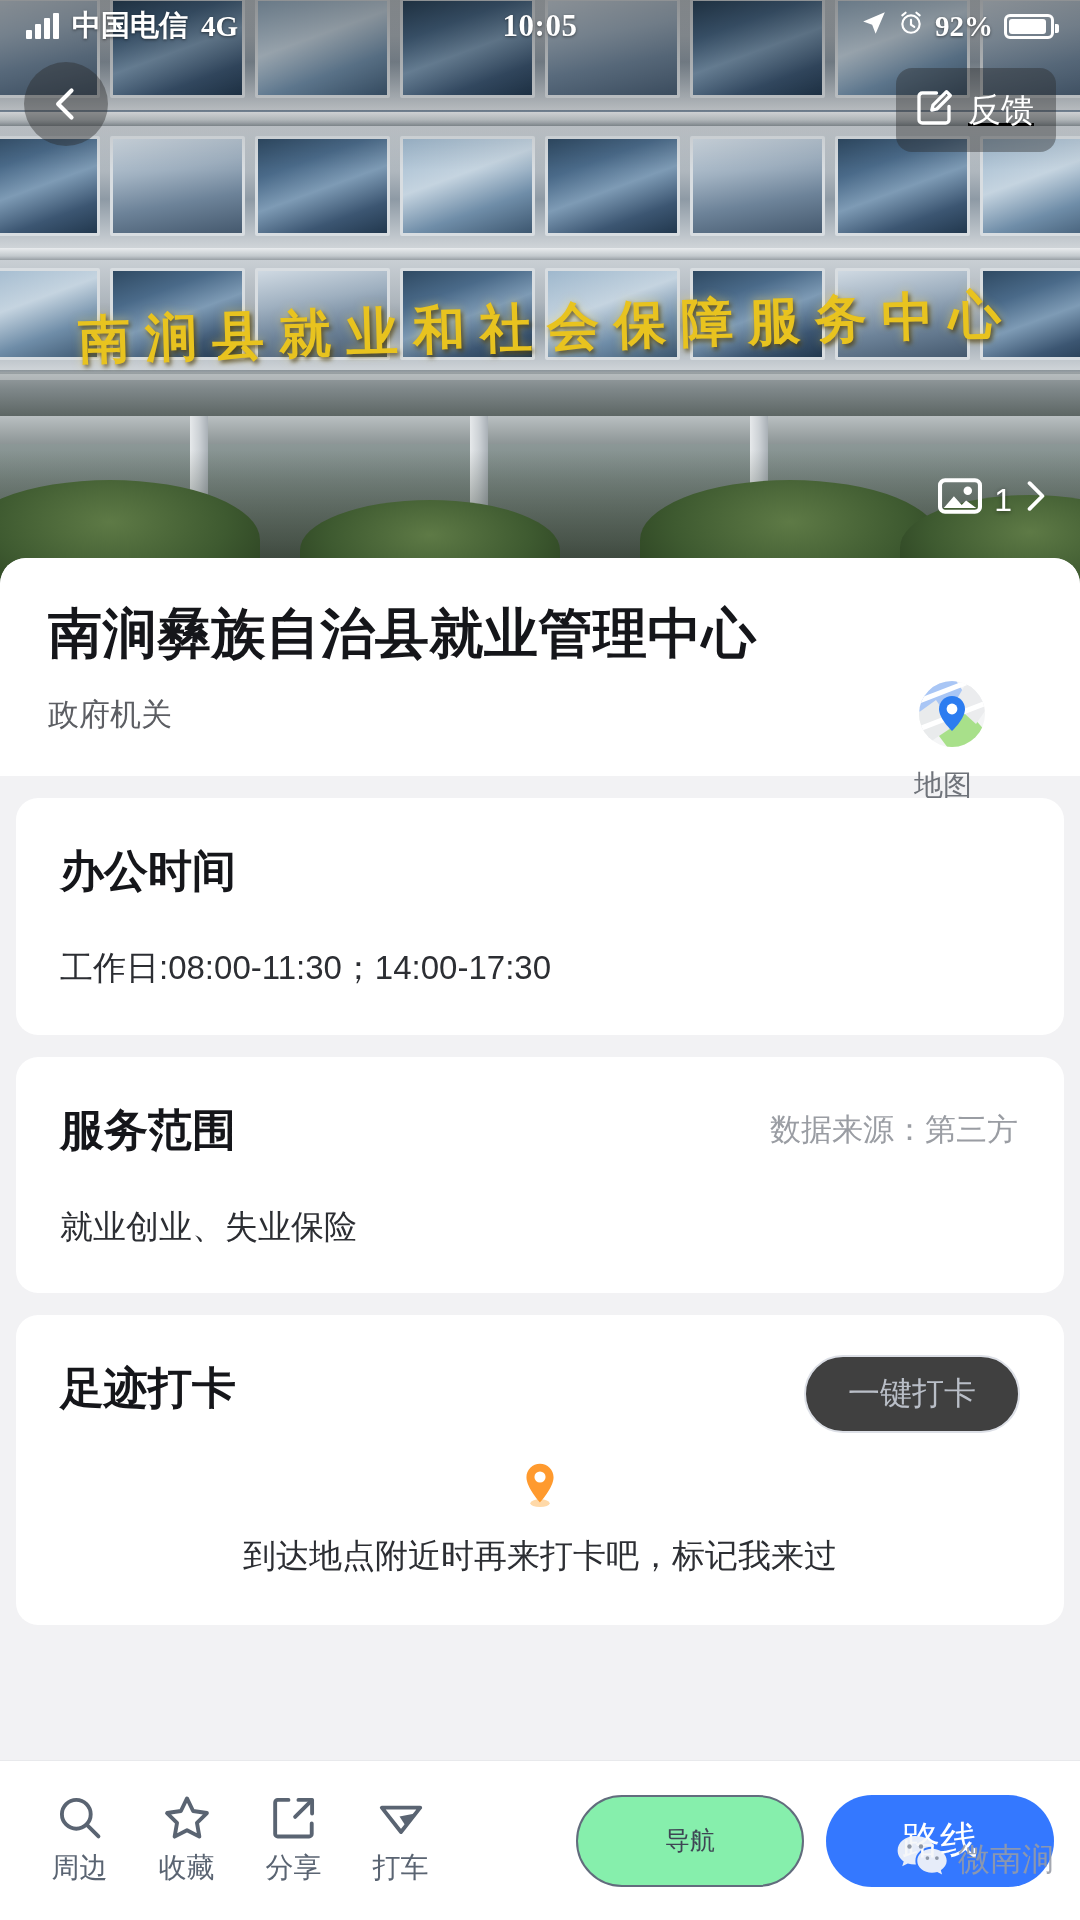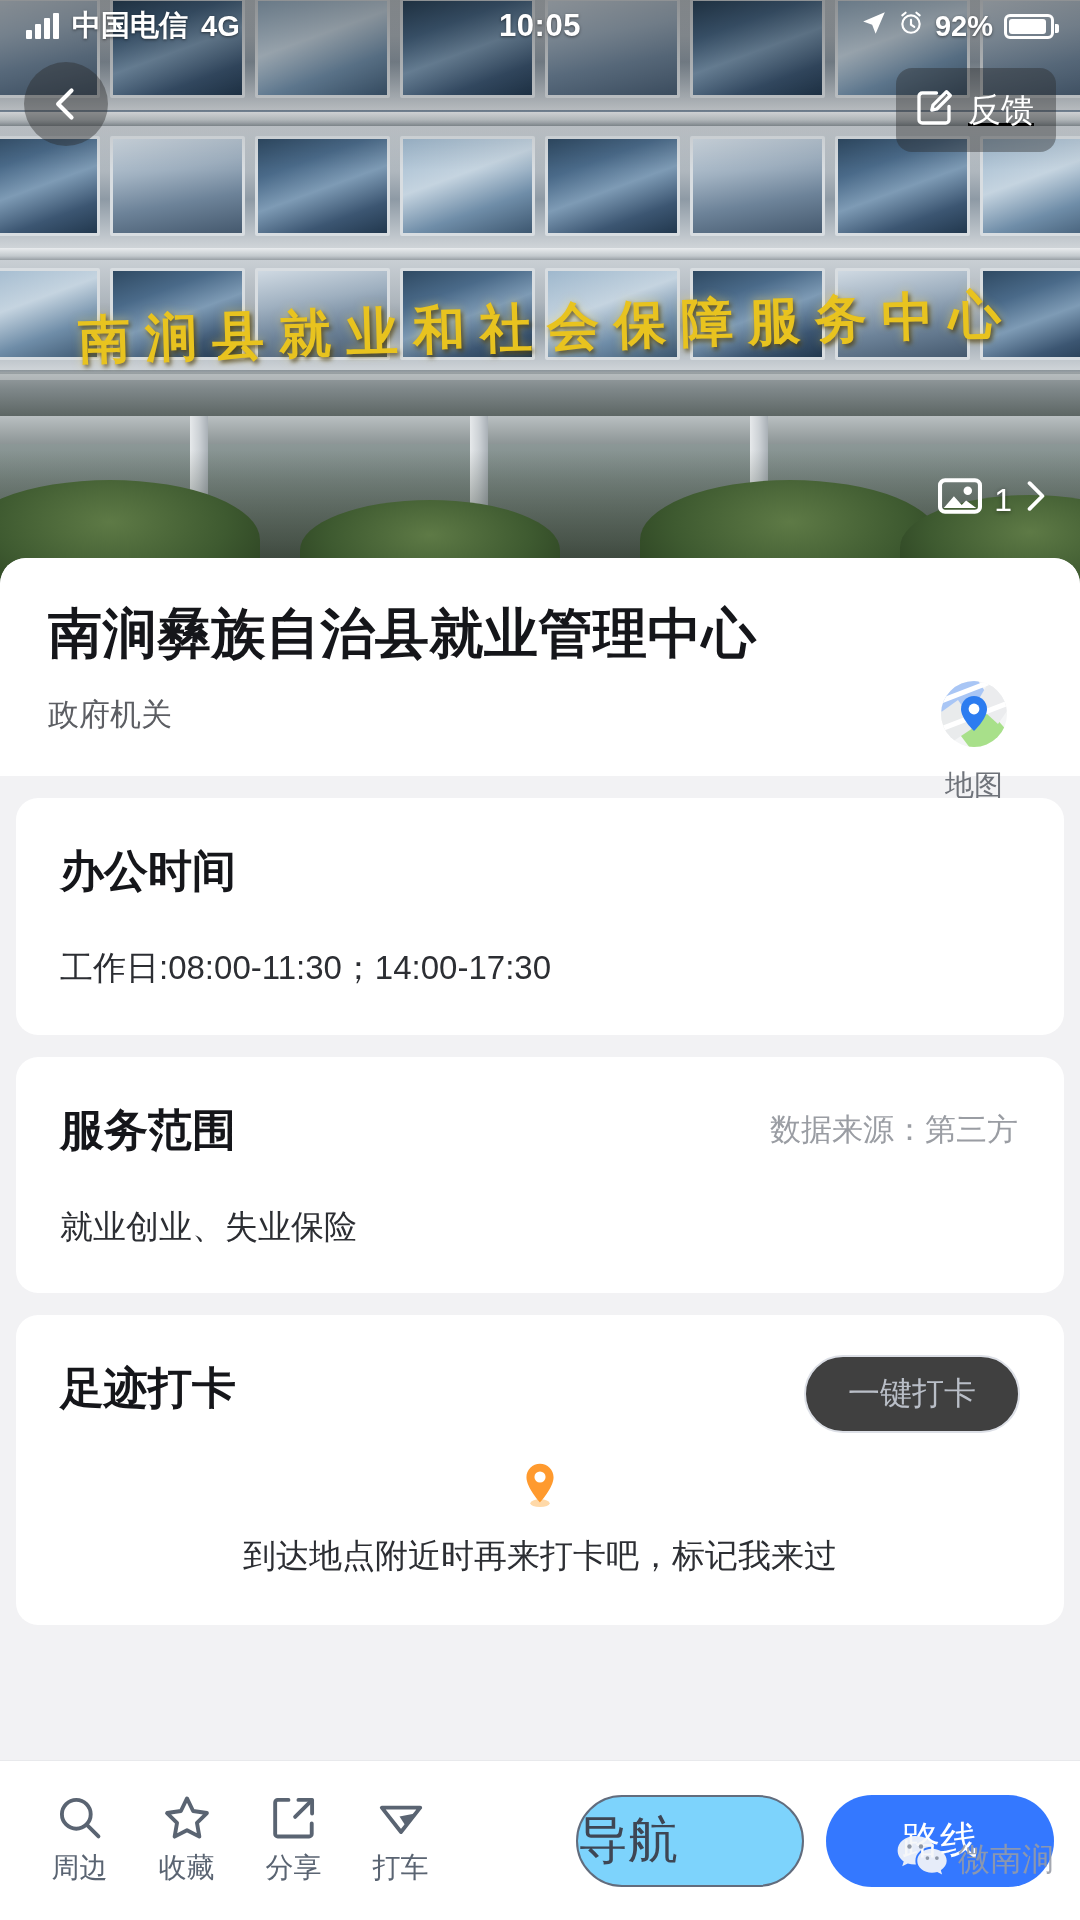--- a/index.html
+++ b/index.html
@@ -75,20 +75,21 @@
     background: linear-gradient(180deg, rgba(0,0,0,0.34) 0%, rgba(0,0,0,0.0) 100%);
     pointer-events: none;
   }
 
   
   .statusbar {
     position: absolute; top: 0; left: 0; width: 1080px; height: 52px;
     display: flex; align-items: center; padding: 0 26px;
     color: #fff; font-size: 29px; font-weight: 600; z-index: 40;
     text-shadow: 0 1px 3px rgba(0,0,0,0.5);
+    font-family: Liberation Serif, serif;
   }
   .sb-left { display: flex; align-items: center; gap: 13px; }
   .sb-center { position: absolute; left: 0; width: 100%; text-align: center;
                font-size: 31px; font-weight: 700; letter-spacing: 0.5px; pointer-events: none; }
   .sb-right { margin-left: auto; display: flex; align-items: center; gap: 11px; z-index: 2; }
   .signal-bars { display: flex; align-items: flex-end; gap: 3px; height: 26px; }
   .signal-bars i { display: block; width: 6px; background: #fff; border-radius: 1px; }
   .signal-bars i:nth-child(1) { height: 9px; }
   .signal-bars i:nth-child(2) { height: 15px; }
   .signal-bars i:nth-child(3) { height: 21px; }
@@ -129,21 +130,21 @@
   .card.block { margin: 22px 16px 0 16px; border-radius: 22px; padding: 44px 44px 42px 44px; position: relative; }
 
   .poi-title { font-size: 54px; font-weight: 700; color: #15161a; letter-spacing: 0.5px; line-height: 1.15; }
   .poi-meta { margin-top: 26px; font-size: 32px; color: #2c2e33; line-height: 1.5; max-width: 790px; }
   .poi-meta .dist { color: #15161a; }
   .poi-meta .sep { color: #c6c8cc; padding: 0 10px; }
   .poi-cat { margin-top: 30px; font-size: 31px; color: #5c5e63; }
 
   .map-entry {
     position: absolute; right: 46px; top: 118px; width: 120px;
-    display: flex; flex-direction: column; align-items: center; gap: 10px; cursor: pointer;
+    display: flex; flex-direction: column; align-items: flex-start; gap: 10px; cursor: pointer;
   }
   .map-entry .map-label { font-size: 29px; color: #6f737a; }
 
   .sec-title { font-size: 44px; font-weight: 700; color: #15161a; }
   .sec-body { margin-top: 42px; font-size: 33px; color: #2c2e33; line-height: 1.5; }
   .sec-right-note { position: absolute; right: 46px; top: 52px; font-size: 31px; color: #9a9da3; }
 
   .checkin-btn {
     position: absolute; right: 44px; top: 40px;
     min-width: 216px; height: 78px; border-radius: 39px;
@@ -157,23 +158,23 @@
   .bottombar {
     position: absolute; bottom: 0; left: 0; width: 1080px; height: 160px;
     background: #fff; border-top: 1px solid #e8e9ec;
     display: flex; align-items: center; padding: 0 26px; z-index: 25;
   }
   .tool { width: 107px; display: flex; flex-direction: column; align-items: center; gap: 3px; cursor: pointer; }
   .tool .tlabel { font-size: 28px; color: #5a6472; }
   .actions { margin-left: auto; display: flex; align-items: center; gap: 22px; }
   .btn-outline {
     width: 228px; height: 92px; border-radius: 46px;
-    border: 2px solid #626c7d; background: #7dd3fc;
-    display: flex; align-items: center; justify-content: flex-start;
-    font-size: 50px; font-weight: 500; color: #3e4654; cursor: pointer;
+    border: 2px solid #626c7d; background: #86efac;
+    display: flex; align-items: center; justify-content: center;
+    font-size: 25px; font-weight: 500; color: #3e4654; cursor: pointer;
   }
   .btn-primary {
     width: 228px; height: 92px; border-radius: 46px;
     background: #3478ff; border: none;
     display: flex; align-items: center; justify-content: center;
     font-size: 38px; font-weight: 500; color: #fff; cursor: pointer;
   }
   .watermark {
     position: absolute; right: 26px; bottom: 34px; z-index: 30;
     display: flex; align-items: center; gap: 10px;

